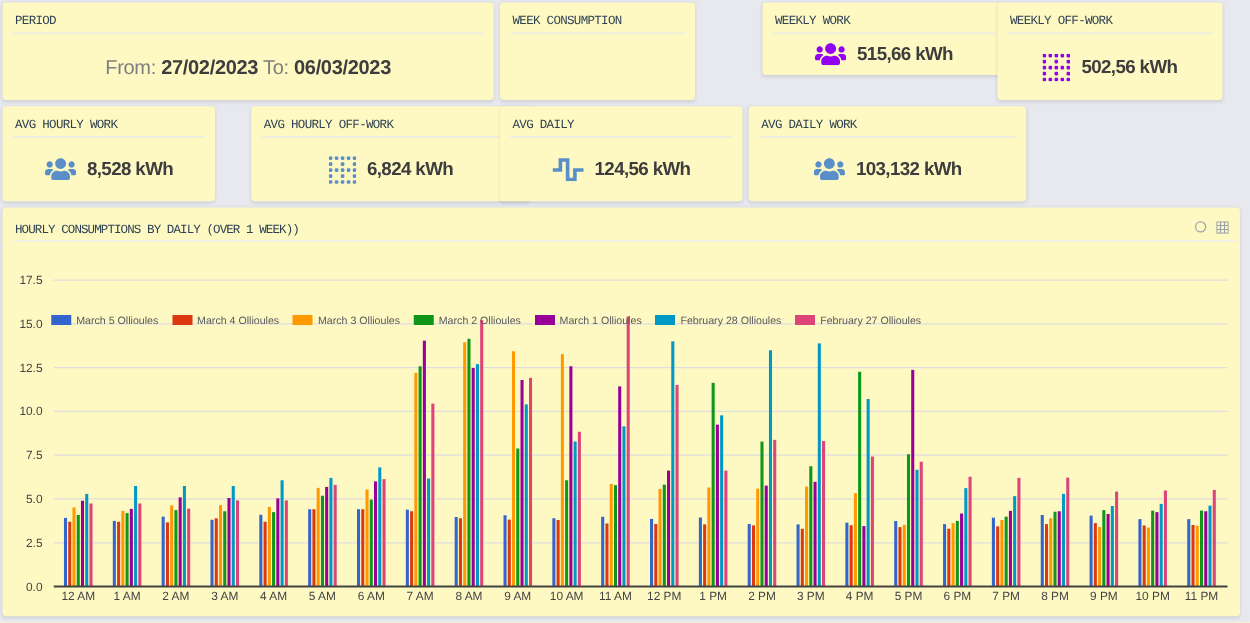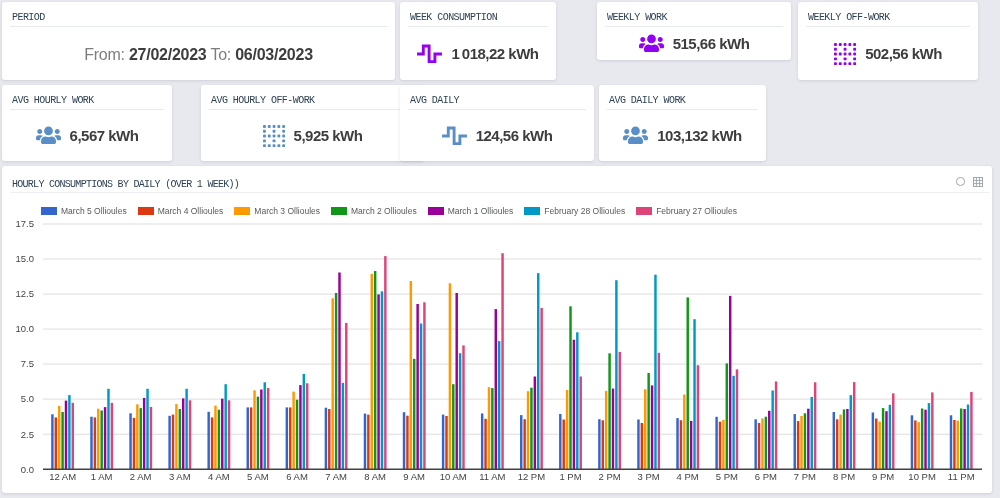--- a/index.html
+++ b/index.html
@@ -1,54 +1,46 @@
 <!DOCTYPE html>
 <html><head><meta charset="utf-8">
 <style>
   html,body { margin:0; padding:0; }
   body { width:1000px; height:498px; background:#e8e9ee; position:relative;
          font-family:"Liberation Sans", sans-serif; overflow:hidden; }
-  .card { position:absolute; background:#ffffff; border-radius:3px;
+  .card { position:absolute; background:#fef9c3; border-radius:3px;
           box-shadow:0 1px 3px rgba(50,50,80,.14); }
   .chead { height:20px; padding:5.5px 0 0 10px; line-height:20px; white-space:nowrap;
            font-family:"Liberation Mono", monospace; font-size:10px; letter-spacing:-0.55px;
            color:#2f4254; }
   .hline { position:absolute; left:8px; right:8px; top:23.5px; height:1px; background:#e7ebef; }
   .cbody { position:absolute; left:0; right:0; top:25px; bottom:0;
            display:flex; align-items:center; justify-content:center; }
   .ic { display:inline-flex; margin-right:9px; }
   .ic svg { display:block; }
   .val { font-size:15px; font-weight:bold; color:#3d3d3d; letter-spacing:-0.5px; }
   .plab { color:#7d7d7d; font-weight:normal; }
   .period { font-size:16px; color:#3d3d3d; font-weight:bold; letter-spacing:-0.25px; position:relative; top:1.5px; }
   .legend { position:absolute; left:41px; top:205.5px; display:flex; align-items:center; }
-  .li { display:inline-flex; align-items:center; font-size:8.5px; color:#58595d; margin-right:11px; }
+  .li { display:inline-flex; align-items:center; font-size:8.5px; color:#58595d; margin-right:11px;margin-top:45px; }
   .sw { width:16px; height:8px; display:inline-block; margin-right:4px; }
 </style></head>
 <body>
 <div class="card" style="left:2px;top:2px;width:393px;height:78px">
   <div class="chead">PERIOD</div>
   <div class="hline"></div>
   <div class="cbody">
       <span class="period"><span class="plab">From: </span>27/02/2023<span class="plab"> To: </span>06/03/2023</span>
     </div>
 </div>
 <div class="card" style="left:400px;top:2px;width:156px;height:78px">
   <div class="chead">WEEK CONSUMPTION</div>
   <div class="hline"></div>
-  <div class="cbody">
-      <span class="ic">
-        <svg width="25" height="19" viewBox="0 0 25 19">
-          <path d="M1.5 10 H6.3 V2 H12.1 V17.6 H17.9 V10 H23.5" fill="none" stroke="#9201f4" stroke-width="2.9" stroke-linecap="square"></path>
-        </svg>
-      </span>
-      <span class="val">1 018,22 kWh</span>
-    </div>
-</div>
-<div class="card" style="left:597px;top:2px;width:194px;height:58px">
+</div>
+<div class="card" style="left:610px;top:2px;width:194px;height:58px">
   <div class="chead">WEEKLY WORK</div>
   <div class="hline"></div>
   <div class="cbody">
       <span class="ic">
         <svg width="25" height="20.5" viewBox="0 0 640 512">
           <path fill="#9201f4" d="M96 224c35.3 0 64-28.7 64-64s-28.7-64-64-64-64 28.7-64 64 28.7 64 64 64zm448 0c35.3 0 64-28.7 64-64s-28.7-64-64-64-64 28.7-64 64 28.7 64 64 64zm32 32h-64c-17.6 0-33.5 7.1-45.1 18.6 40.3 22.1 68.9 62 75.1 109.4h66c17.7 0 32-14.3 32-32v-32c0-35.3-28.7-64-64-64zm-256 0c61.9 0 112-50.1 112-112S381.9 32 320 32 208 82.1 208 144s50.1 112 112 112zm76.8 32h-8.3c-20.8 10-43.9 16-68.5 16s-47.6-6-68.5-16h-8.3C179.6 288 128 339.6 128 403.2V432c0 26.5 21.5 48 48 48h288c26.5 0 48-21.5 48-48v-28.8c0-63.6-51.6-115.2-115.2-115.2zm-223.7-13.4C161.5 263.1 145.6 256 128 256H64c-35.3 0-64 28.7-64 64v32c0 17.7 14.3 32 32 32h65.9c6.3-47.4 34.9-87.3 75.2-109.4z"></path>
         </svg>
       </span>
       <span class="val">515,66 kWh</span>
     </div>
@@ -87,21 +79,21 @@
 </div>
 <div class="card" style="left:2px;top:85px;width:170px;height:76px">
   <div class="chead">AVG HOURLY WORK</div>
   <div class="hline"></div>
   <div class="cbody">
       <span class="ic">
         <svg width="25" height="20.5" viewBox="0 0 640 512">
           <path fill="#5a8ec9" d="M96 224c35.3 0 64-28.7 64-64s-28.7-64-64-64-64 28.7-64 64 28.7 64 64 64zm448 0c35.3 0 64-28.7 64-64s-28.7-64-64-64-64 28.7-64 64 28.7 64 64 64zm32 32h-64c-17.6 0-33.5 7.1-45.1 18.6 40.3 22.1 68.9 62 75.1 109.4h66c17.7 0 32-14.3 32-32v-32c0-35.3-28.7-64-64-64zm-256 0c61.9 0 112-50.1 112-112S381.9 32 320 32 208 82.1 208 144s50.1 112 112 112zm76.8 32h-8.3c-20.8 10-43.9 16-68.5 16s-47.6-6-68.5-16h-8.3C179.6 288 128 339.6 128 403.2V432c0 26.5 21.5 48 48 48h288c26.5 0 48-21.5 48-48v-28.8c0-63.6-51.6-115.2-115.2-115.2zm-223.7-13.4C161.5 263.1 145.6 256 128 256H64c-35.3 0-64 28.7-64 64v32c0 17.7 14.3 32 32 32h65.9c6.3-47.4 34.9-87.3 75.2-109.4z"></path>
         </svg>
       </span>
-      <span class="val">6,567 kWh</span>
+      <span class="val">8,528 kWh</span>
     </div>
 </div>
 <div class="card" style="left:201px;top:85px;width:223px;height:76px">
   <div class="chead">AVG HOURLY OFF-WORK</div>
   <div class="hline"></div>
   <div class="cbody">
       <span class="ic">
         <svg width="22" height="22" viewBox="0 0 22 22">
           <rect x="0.0" y="0.0" width="2.9" height="2.9" rx="0.9" fill="#5a8ec9"></rect>
           <rect x="4.8" y="0.0" width="2.9" height="2.9" rx="0.9" fill="#5a8ec9"></rect>
@@ -119,36 +111,36 @@
           <rect x="0.0" y="14.4" width="2.9" height="2.9" rx="0.9" fill="#5a8ec9"></rect>
           <rect x="9.6" y="14.4" width="2.9" height="2.9" rx="0.9" fill="#5a8ec9"></rect>
           <rect x="19.2" y="14.4" width="2.9" height="2.9" rx="0.9" fill="#5a8ec9"></rect>
           <rect x="0.0" y="19.2" width="2.9" height="2.9" rx="0.9" fill="#5a8ec9"></rect>
           <rect x="4.8" y="19.2" width="2.9" height="2.9" rx="0.9" fill="#5a8ec9"></rect>
           <rect x="9.6" y="19.2" width="2.9" height="2.9" rx="0.9" fill="#5a8ec9"></rect>
           <rect x="14.4" y="19.2" width="2.9" height="2.9" rx="0.9" fill="#5a8ec9"></rect>
           <rect x="19.2" y="19.2" width="2.9" height="2.9" rx="0.9" fill="#5a8ec9"></rect>
         </svg>
       </span>
-      <span class="val">5,925 kWh</span>
+      <span class="val">6,824 kWh</span>
     </div>
 </div>
 <div class="card" style="left:400px;top:85px;width:194px;height:76px">
   <div class="chead">AVG DAILY</div>
   <div class="hline"></div>
   <div class="cbody">
       <span class="ic">
         <svg width="25" height="19" viewBox="0 0 25 19">
           <path d="M1.5 10 H6.3 V2 H12.1 V17.6 H17.9 V10 H23.5" fill="none" stroke="#5a8ec9" stroke-width="2.9" stroke-linecap="square"></path>
         </svg>
       </span>
       <span class="val">124,56 kWh</span>
     </div>
 </div>
-<div class="card" style="left:599px;top:85px;width:167px;height:76px">
+<div class="card" style="left:599px;top:85px;width:222px;height:76px">
   <div class="chead">AVG DAILY WORK</div>
   <div class="hline"></div>
   <div class="cbody">
       <span class="ic">
         <svg width="25" height="20.5" viewBox="0 0 640 512">
           <path fill="#5a8ec9" d="M96 224c35.3 0 64-28.7 64-64s-28.7-64-64-64-64 28.7-64 64 28.7 64 64 64zm448 0c35.3 0 64-28.7 64-64s-28.7-64-64-64-64 28.7-64 64 28.7 64 64 64zm32 32h-64c-17.6 0-33.5 7.1-45.1 18.6 40.3 22.1 68.9 62 75.1 109.4h66c17.7 0 32-14.3 32-32v-32c0-35.3-28.7-64-64-64zm-256 0c61.9 0 112-50.1 112-112S381.9 32 320 32 208 82.1 208 144s50.1 112 112 112zm76.8 32h-8.3c-20.8 10-43.9 16-68.5 16s-47.6-6-68.5-16h-8.3C179.6 288 128 339.6 128 403.2V432c0 26.5 21.5 48 48 48h288c26.5 0 48-21.5 48-48v-28.8c0-63.6-51.6-115.2-115.2-115.2zm-223.7-13.4C161.5 263.1 145.6 256 128 256H64c-35.3 0-64 28.7-64 64v32c0 17.7 14.3 32 32 32h65.9c6.3-47.4 34.9-87.3 75.2-109.4z"></path>
         </svg>
       </span>
       <span class="val">103,132 kWh</span>
     </div>

